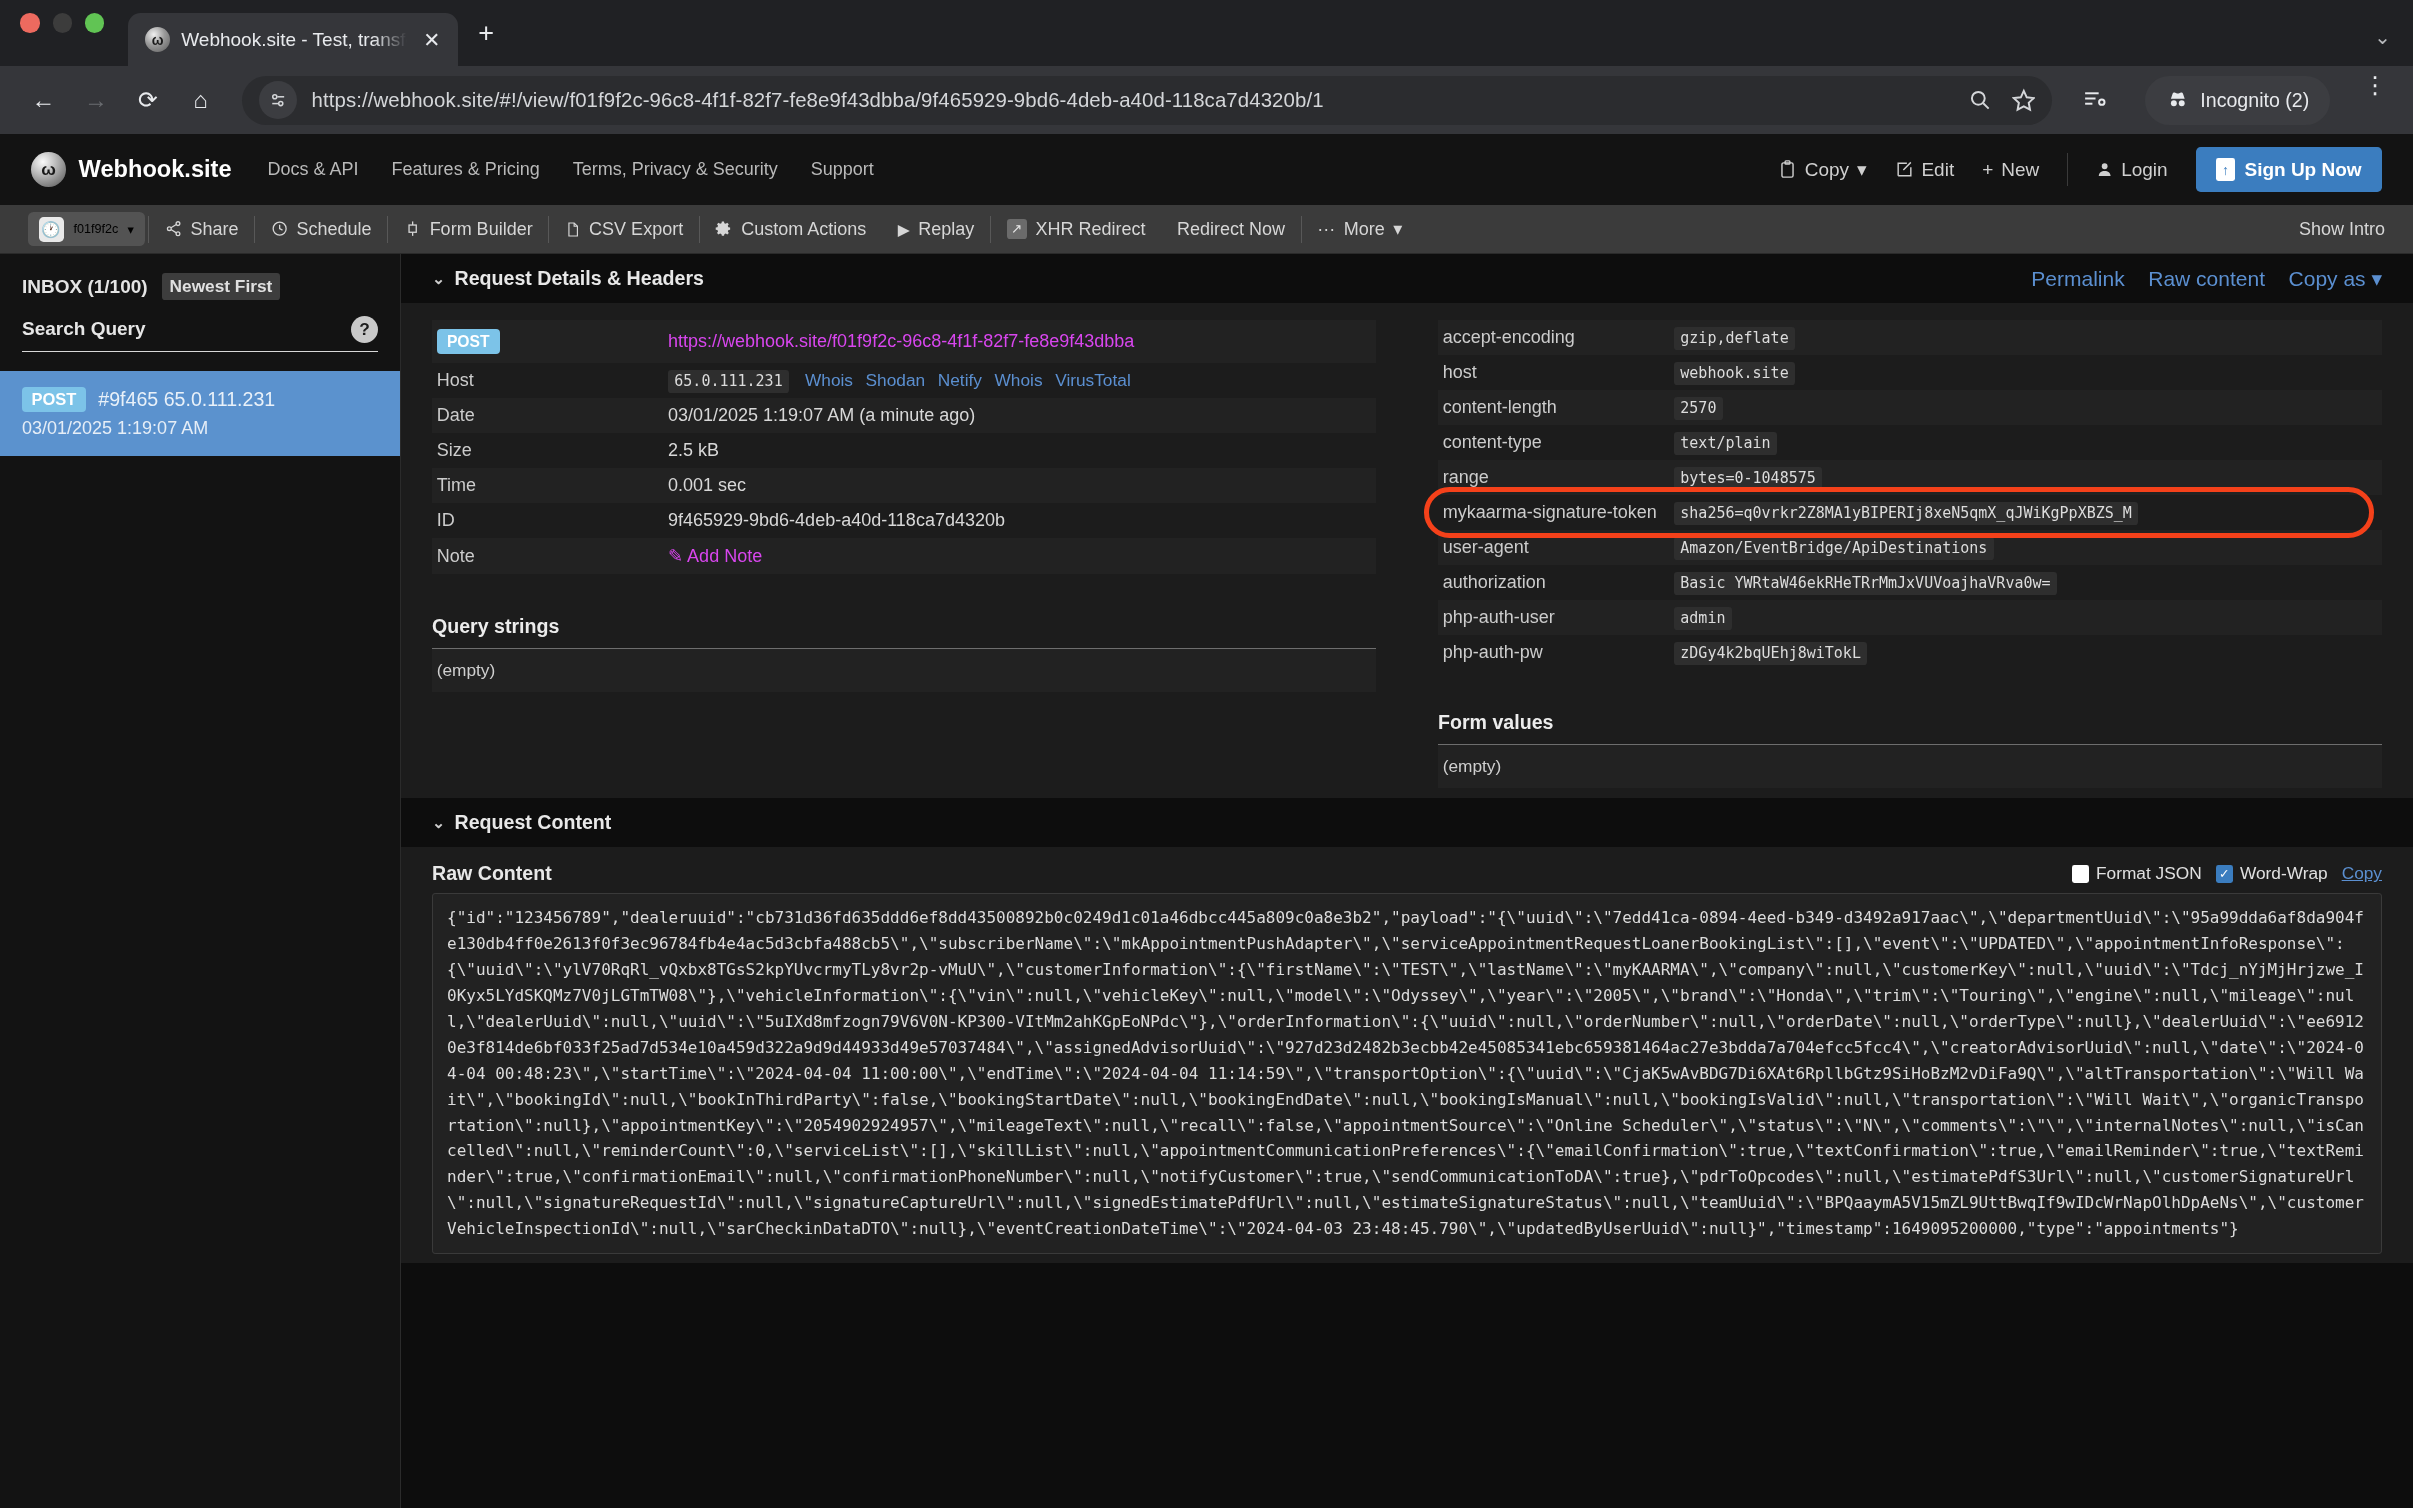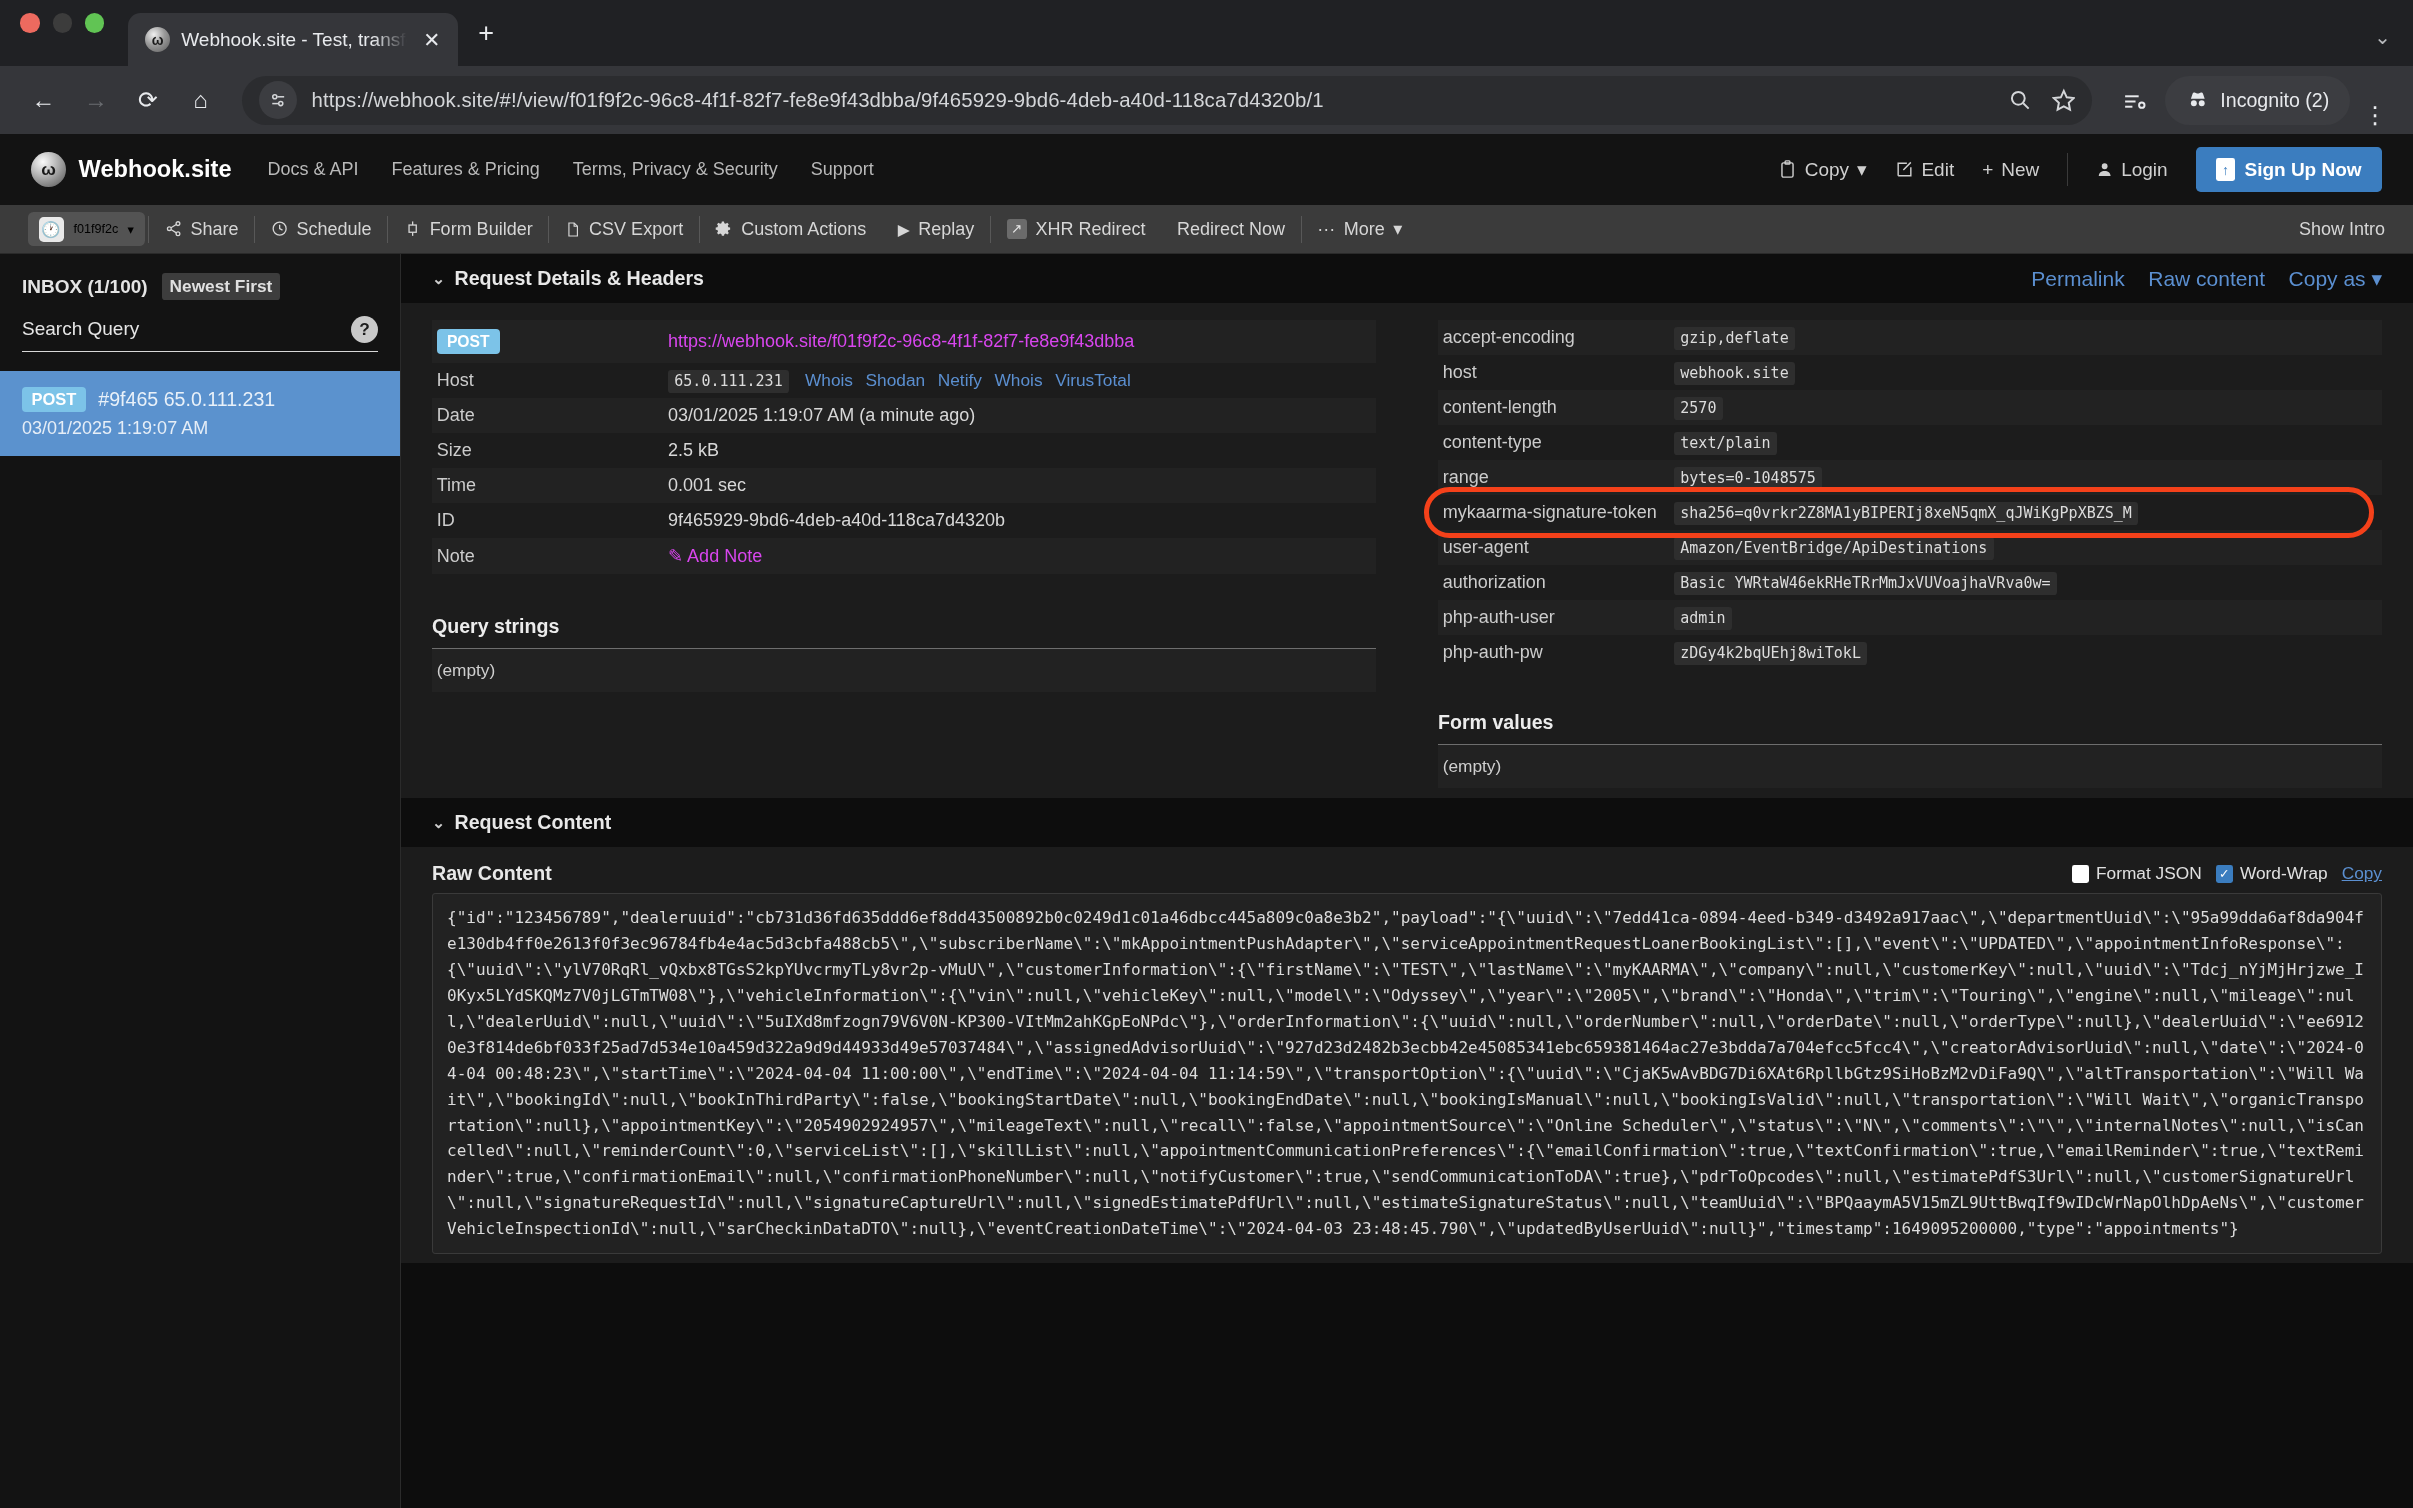--- a/index.html
+++ b/index.html
@@ -63,21 +63,21 @@
     border-radius: 27px; margin: 0 12.6px;
     display: flex; align-items: center; padding: 0 17.3px; gap: 14px;
   }
   .omni-icon {
     width: 38px; height: 38px; border-radius: 50%; background: #3c3d41;
     display: flex; align-items: center; justify-content: center;
   }
   .omni-url { color: #d4d6d9; font-size: 20.4px; letter-spacing: 0.1px; white-space: nowrap; overflow: hidden; }
   .omni-right { display: flex; align-items: center; gap: 20.4px; margin-left: auto; padding-left: 12.6px; }
   .omni-right svg { display: block; }
-  .tool-right { display: flex; align-items: flex-end; gap: 8px; }
+  .tool-right { display: flex; align-items: flex-start; gap: 28px; }
   .incognito-pill {
     height: 49px; background: #3c3d41; border-radius: 27px;
     display: flex; align-items: center; gap: 11px; padding: 0 20.4px;
     color: #e8eaed; font-size: 19.6px;
   }
   .kebab { color: #e8eaed; font-size: 23.6px; width: 35px; text-align: center; line-height: .8; }
   .chevron-box { position: absolute; right: 22px; bottom: 17.3px; color: #b8babd; font-size: 20.4px; }
 
   
   .site-header {
@@ -146,21 +146,21 @@
   .newest-chip {
     background: #3d3d3d; color: #e0e0e0; font-size: 17.3px; font-weight: bold;
     padding: 3.1px 7.9px; border-radius: 3.1px;
   }
   .search-row {
     margin: 7.9px 22px 0 22px; display: flex; align-items: center; gap: 11px;
     border-bottom: 1.6px solid #d8d8d8; padding-bottom: 7.9px;
   }
   .search-input {
     flex: 1; background: transparent; border: none; outline: none;
-    color: #e6e6e6; font-size: 19px; font-weight: normal;
+    color: #e6e6e6; font-size: 19px; font-weight: bold;
     font-family: "Liberation Sans", sans-serif;
   }
   .search-input::placeholder { color: #e6e6e6; opacity: 1; }
   .help-badge {
     width: 27px; height: 27px; border-radius: 50%; background: #c9c9c9;
     color: #1c1c1c; font-size: 17.3px; font-weight: bold;
     display: flex; align-items: center; justify-content: center; flex-shrink: 0;
   }
   .req-item {
     background: #5b92ce; padding: 15.7px 22px 17.3px 22px; margin-top: 19px;

